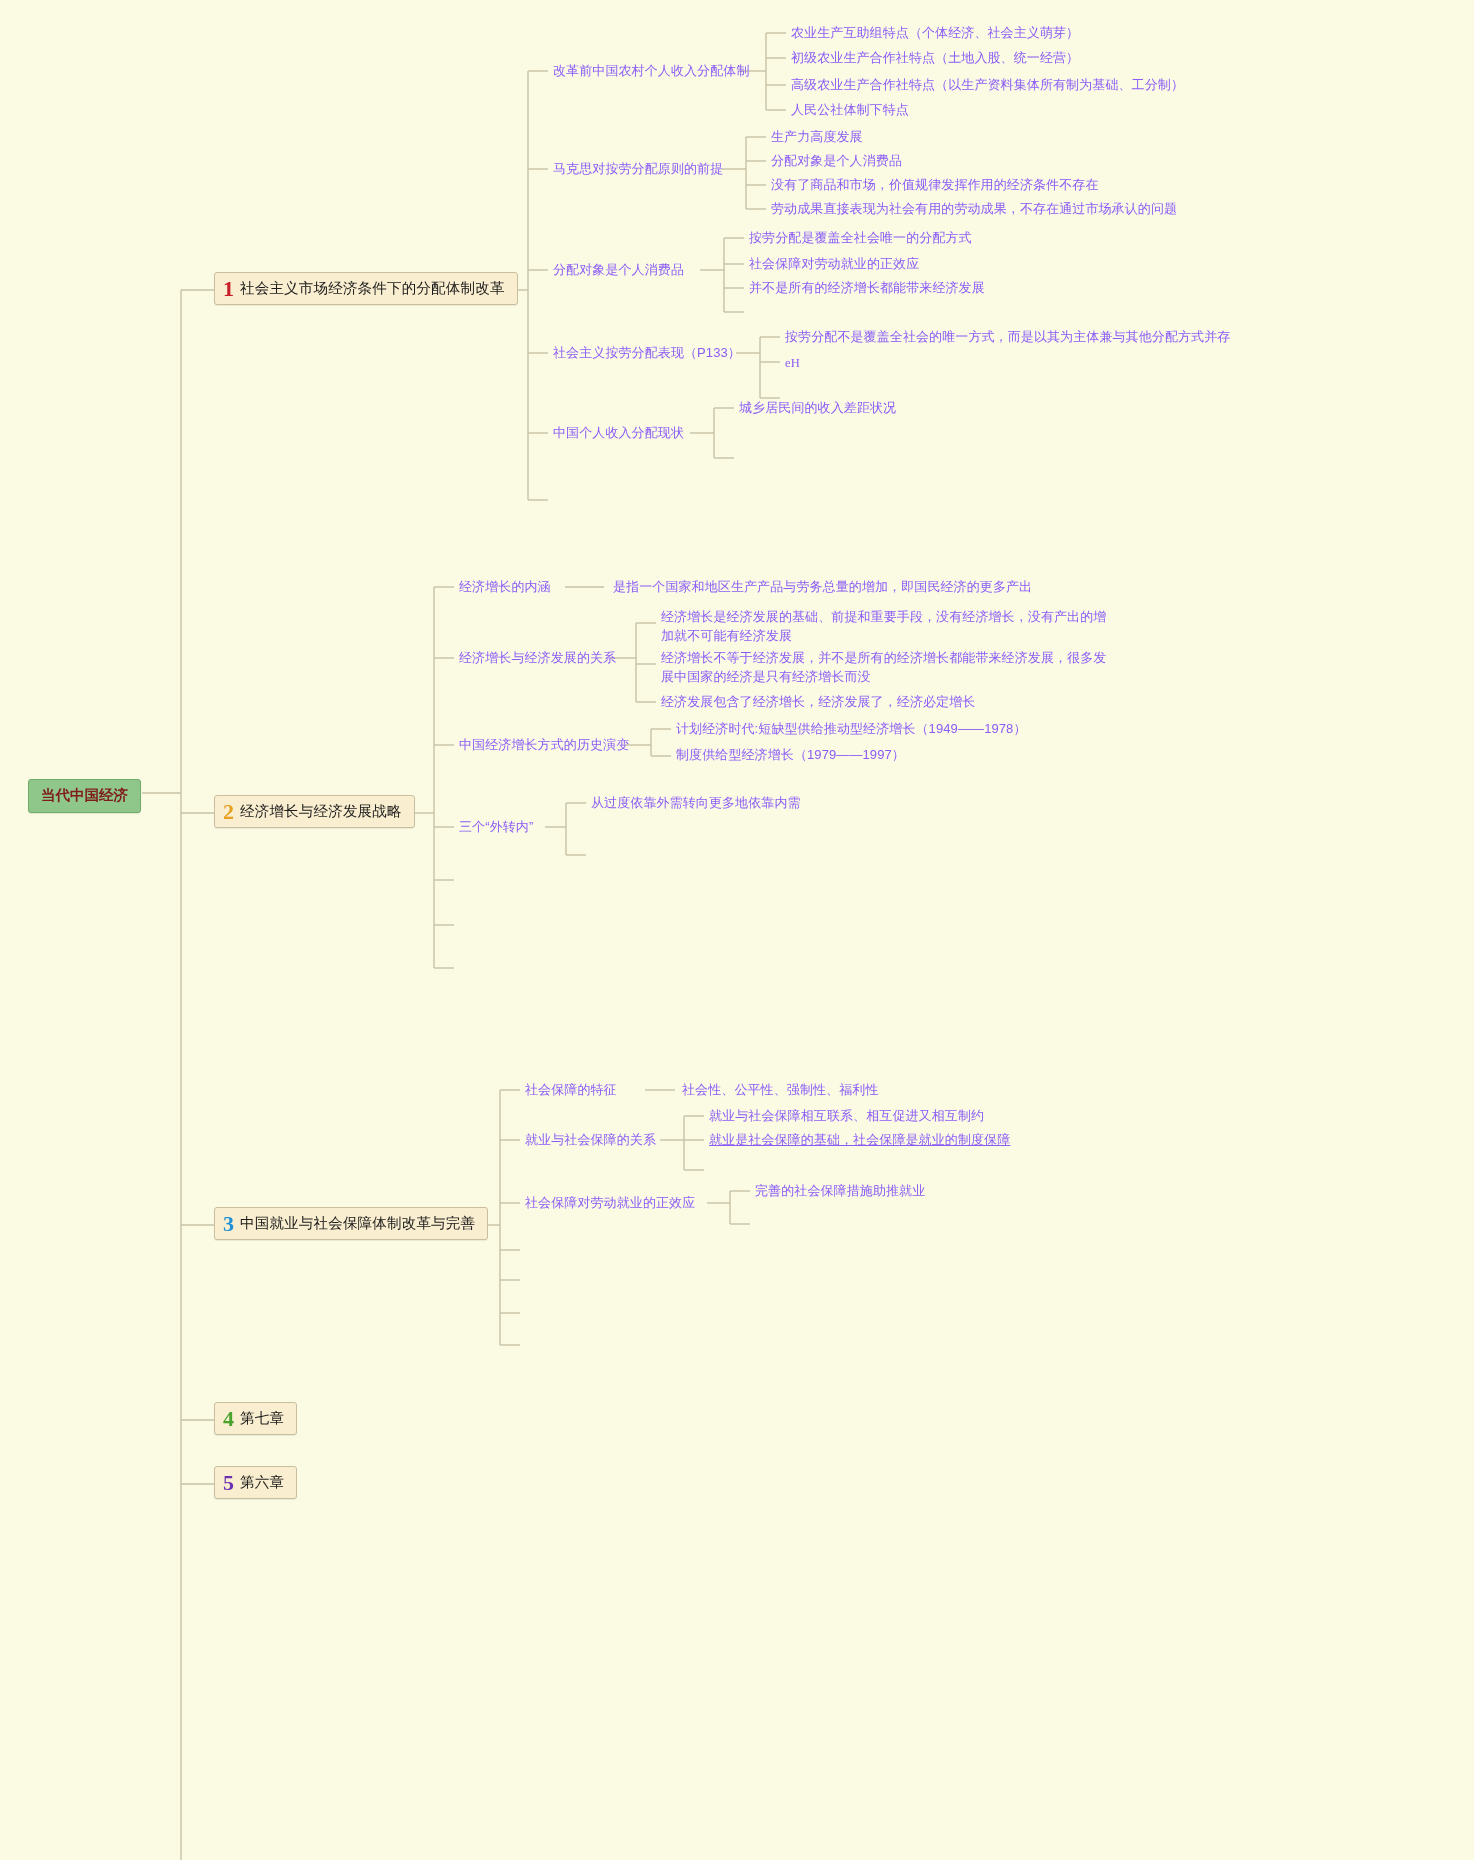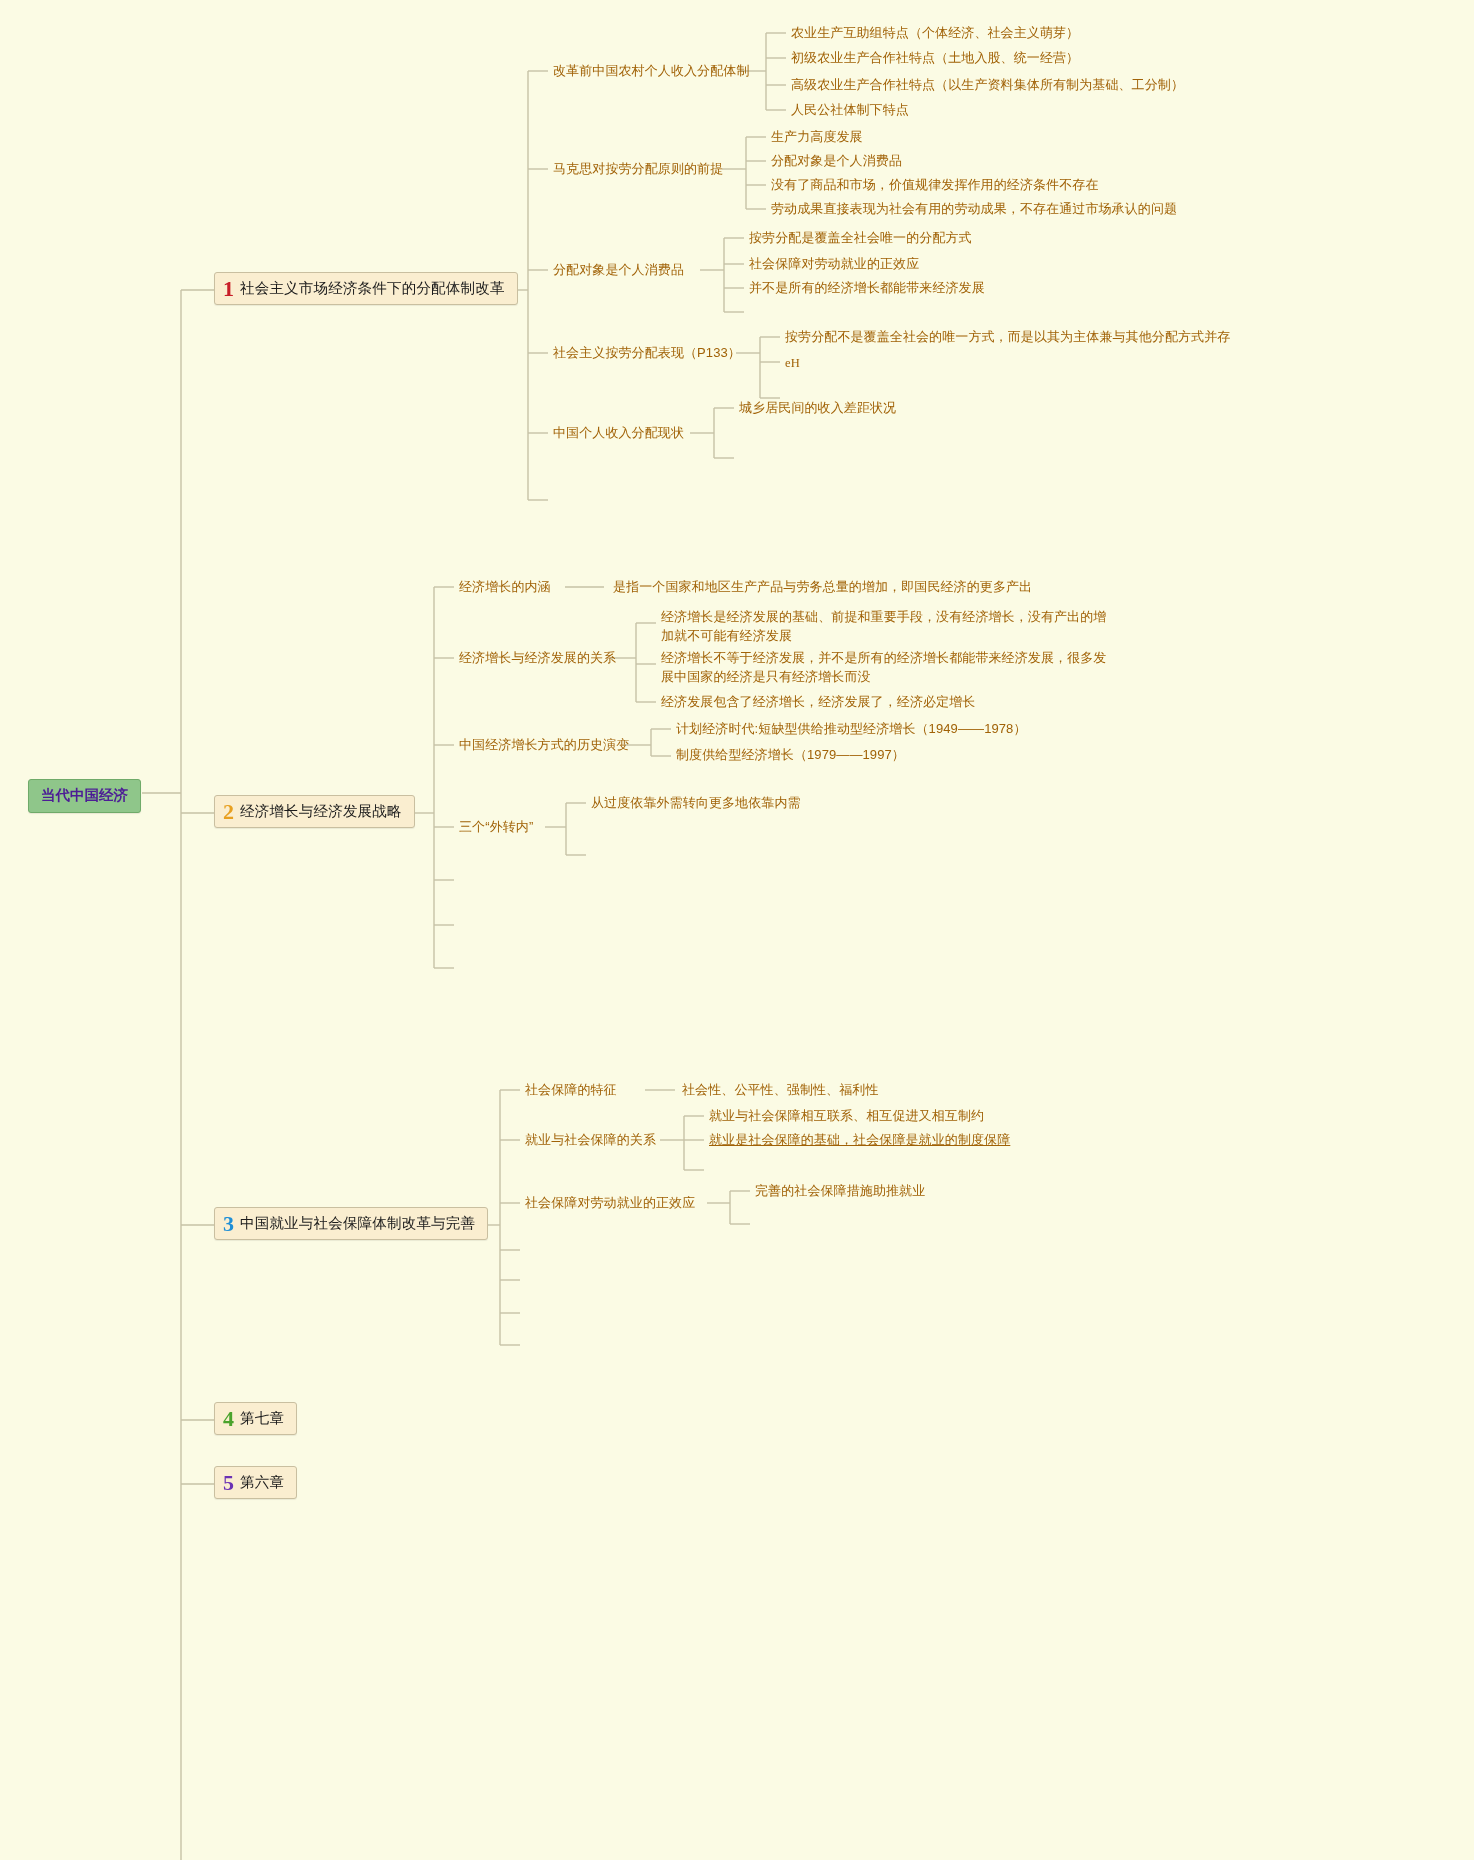--- a/index.html
+++ b/index.html
@@ -17,21 +17,21 @@
 
   
   .root{
     left:28px;top:779px;
     background:#8fc68a;
     border:1px solid #6faa69;
     border-radius:3px;
     padding:6px 12px 7px 12px;
     font-size:14.5px;
     font-weight:bold;
-    color:#4c1d95;
+    color:#7f1d1d;
     box-shadow:0 1px 1px rgba(0,0,0,.08);
   }
 
   
   .chapter{
     background:#faeed0;
     border:1px solid #c9bfa0;
     border-radius:3px;
     padding:4px 12px 5px 8px;
     display:flex;
@@ -52,21 +52,21 @@
   .n-orange{color:#e8a020;}
   .n-blue{color:#1f8fd6;}
   .n-green{color:#4aa32c;}
   .n-purple{color:#6b32b4;}
   .chapter .ctext{font-weight:500;letter-spacing:.2px;}
 
   
   .topic{
     font-size:13px;
     line-height:1.45;
-    color:#a16207;
+    color:#8b5cf6;
     letter-spacing:.1px;
   }
   .topic.wrap{white-space:normal;}
   .mono-sub{font-family:"Liberation Serif","DejaVu Serif",serif;font-size:12.5px;}
 </style>
 </head>
 <body>
 
 <div id="canvas">
 

